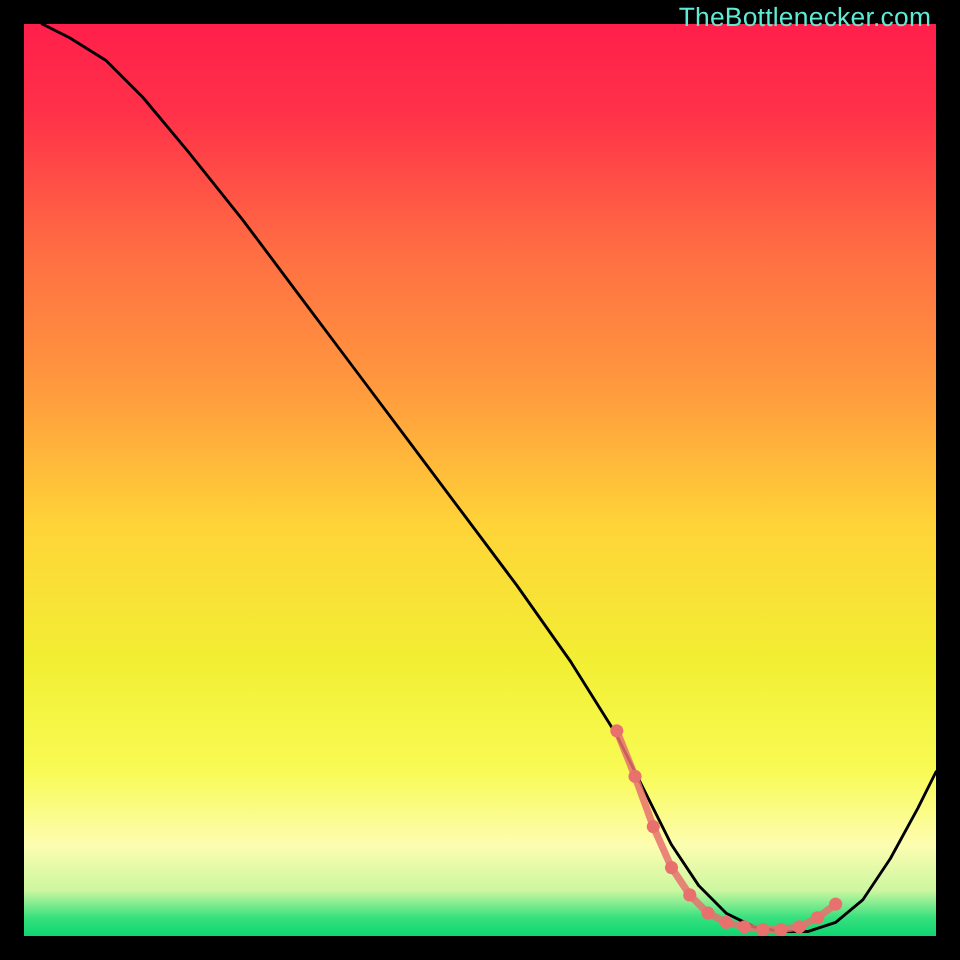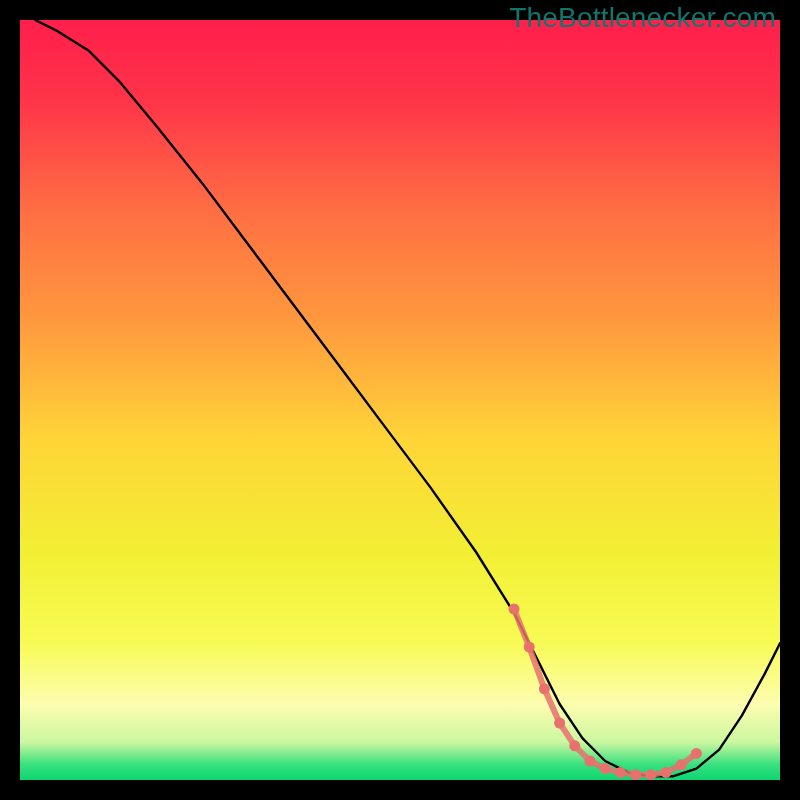--- a/index.html
+++ b/index.html
@@ -23,22 +23,22 @@
     position: absolute;
     left: 0;
     top: 0;
     width: 760px;
     height: 760px;
   }
   .watermark {
     position: absolute;
     top: 2px;
     right: 24px;
-    color: #0f766e;
-    font-size: 28px;
+    color: #5eead4;
+    font-size: 22px;
     font-weight: 500;
     letter-spacing: 0.2px;
     user-select: none;
   }
 </style>
 </head>
 <body>
 
 <div class="frame">
   <svg class="plot" viewBox="0 0 760 760" preserveAspectRatio="none">

